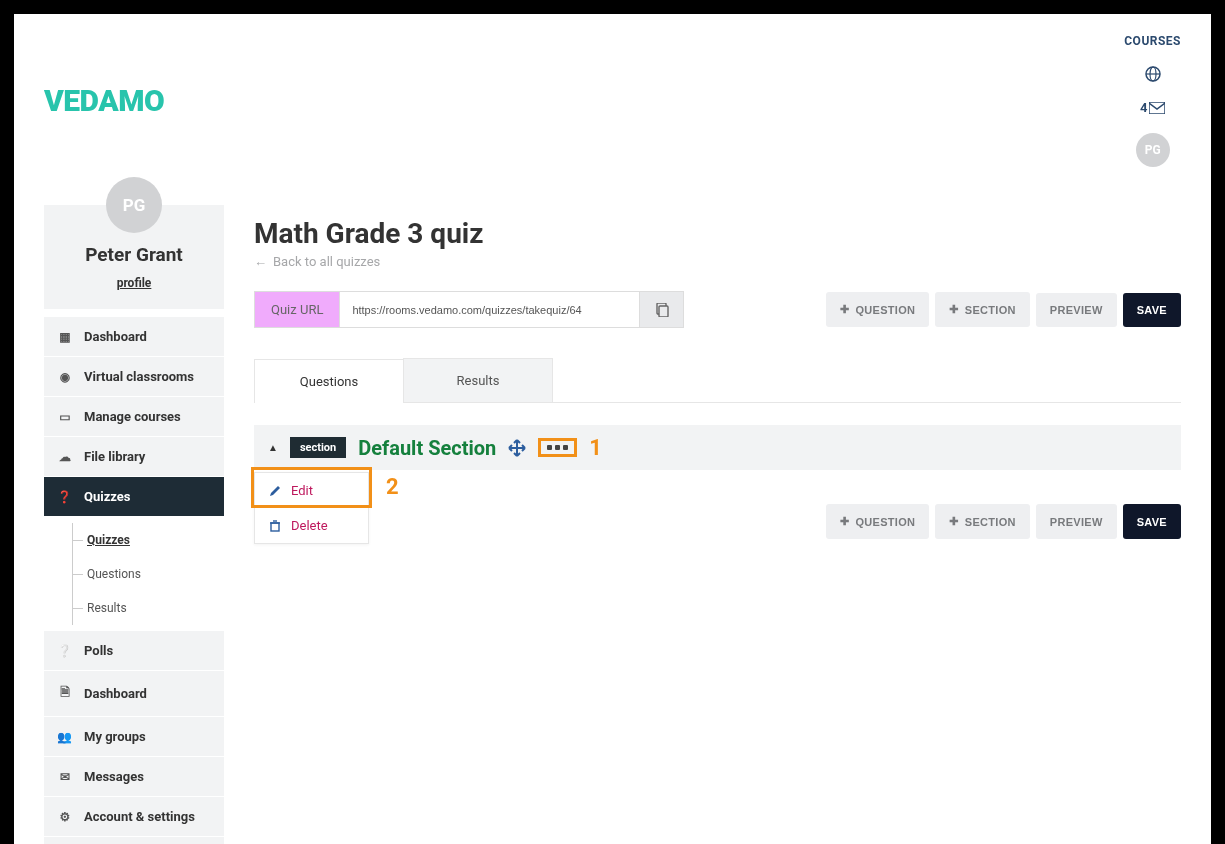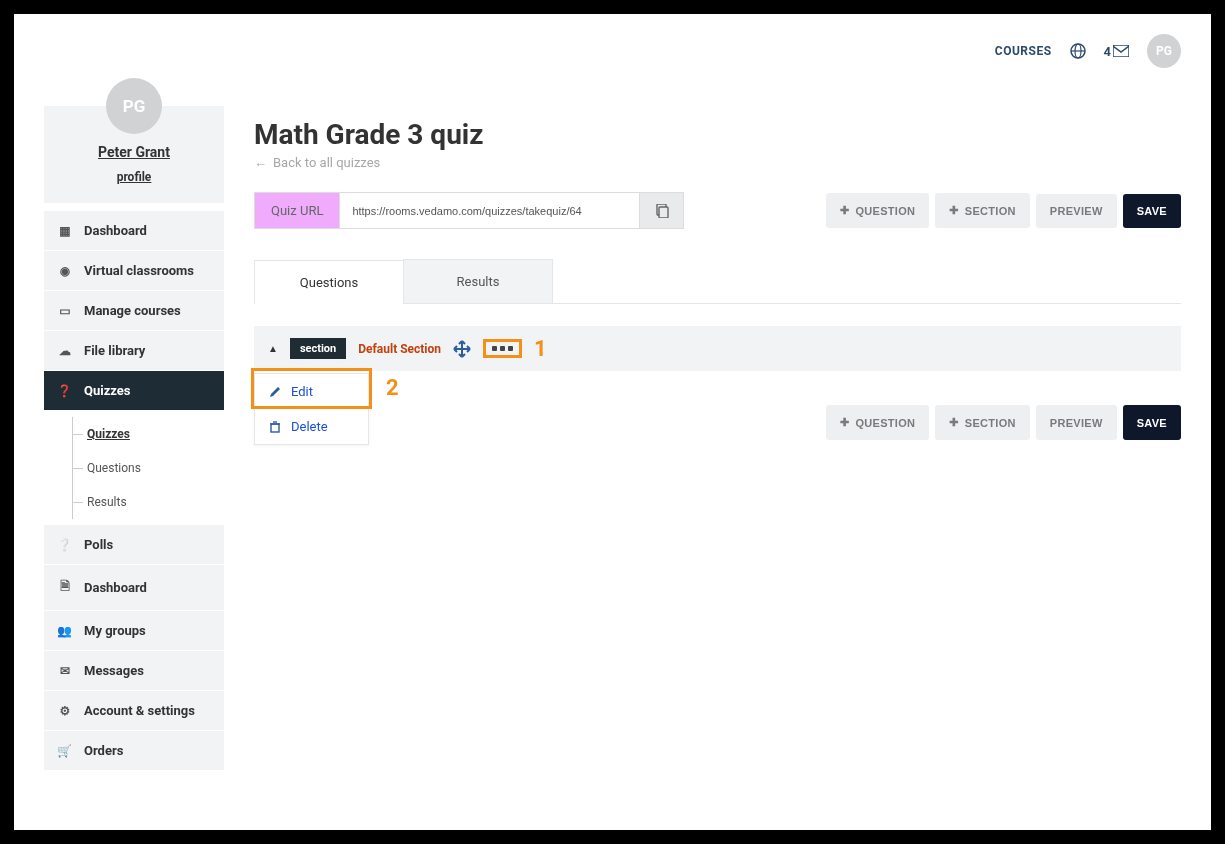--- a/index.html
+++ b/index.html
@@ -23,20 +23,21 @@
   color: #28c4ac;
   font-size: 30px;
   font-weight: 900;
   letter-spacing: -0.5px;
 }
 .topbar-right {
   margin-left: auto;
   display: flex;
   align-items: center;
   gap: 18px;
+  flex-direction: column;
 }
 .top-link {
   color: #2c4a6e;
   font-size: 12px;
   font-weight: 700;
   letter-spacing: 0.5px;
 }
 .top-icon { color: #2c4a6e; font-size: 15px; }
 .badge-wrap { display: flex; align-items: center; color: #2c4a6e; font-size: 13px; font-weight: 700; }
 .avatar-sm {
@@ -52,21 +53,21 @@
   padding: 20px 10px 18px 10px; margin-bottom: 8px;
   position: relative;
 }
 .avatar-lg {
   width: 56px; height: 56px; border-radius: 50%;
   background: #d1d2d4; color: #fff;
   display: flex; align-items: center; justify-content: center;
   font-size: 17px; font-weight: 700; margin: -48px auto 10px auto;
   position: relative;
 }
-.user-name { font-size: 14px; font-weight: 700; color: #333; margin-bottom: 6px; text-decoration: underline; }
+.user-name { font-size: 19px; font-weight: 700; color: #333; margin-bottom: 6px; }
 .profile-link { font-size: 12px; color: #333; text-decoration: underline; font-weight:700; }
 .nav-item {
   background: #f2f3f4; color: #333;
   padding: 12px 14px; font-size: 13px; font-weight: 700;
   display: flex; align-items: center; gap: 12px;
   margin-bottom: 1px; cursor: pointer;
 }
 .nav-item.active { background: #1e2c36; color: #fff; }
 .nav-icon { width: 14px; display: inline-flex; justify-content: center; font-size: 12px; color:#555;}
 .nav-item.active .nav-icon { color:#fff; }
@@ -115,36 +116,36 @@
 .tab.active { background: #fff; color: #333; position: relative; top: 1px;}
 .section-bar {
   background: #f2f3f4; padding: 10px 14px;
   display: flex; align-items: center; gap: 12px;
 }
 .collapse-icon { color: #333; font-size: 10px; }
 .section-tag {
   background: #1f2c33; color: #fff; font-size: 11px; font-weight: 700;
   padding: 4px 10px;
 }
-.section-title { font-size: 12px; font-weight: 700; color: #c2410c; }
+.section-title { font-size: 20px; font-weight: 700; color: #15803d; }
 .move-icon { color: #2c5d9e; font-size: 16px; }
 .more-btn {
   border: 3px solid #f29018; padding: 4px 6px;
   display: inline-flex; align-items: center; justify-content: center;
 }
 .dots { display: inline-flex; gap: 3px; }
 .dots span { width: 5px; height: 5px; background: #444; border-radius: 1px; }
 .annot { color: #f29018; font-size: 22px; font-weight: 700; }
 .dropdown {
   border: 1px solid #e6e6e6; width: 115px;
   margin-top: 2px; background:#fff;
   box-shadow: 0 1px 3px rgba(0,0,0,0.05);
 }
 .dd-item {
-  padding: 10px 14px; font-size: 13px; color: #1d4ed8;
+  padding: 10px 14px; font-size: 13px; color: #be185d;
   display: flex; align-items: center; gap: 10px; cursor: pointer;
 }
 .dd-wrap { position: relative; display: inline-block;}
 .edit-highlight {
   border: 3px solid #f29018; position: absolute;
   left: -3px;
   top: -3px; width: 121px; height: 41px;
 }
 .annot2 {
   color: #f29018; font-size: 22px; font-weight: 700;
@@ -154,20 +155,21 @@
   display: flex; gap: 6px; margin-top: -40px;
   justify-content: flex-end;
 }
 svg { display: block; }
 </style>
 </head>
 <body>
 
 <div class="frame">
   <div class="topbar">
+    <div class="logo">VEDAMO</div>
     <div class="topbar-right">
       <span class="top-link">COURSES</span>
       <span class="top-icon">
         <svg width="16" height="16" viewBox="0 0 16 16" fill="currentColor">
             <circle cx="8" cy="8" r="7" fill="none" stroke="currentColor" stroke-width="1.5"></circle>
             <ellipse cx="8" cy="8" rx="3" ry="7" fill="none" stroke="currentColor" stroke-width="1.2"></ellipse>
             <line x1="1" y1="8" x2="15" y2="8" stroke="currentColor" stroke-width="1.2"></line>
           </svg>
       </span>
       <span class="badge-wrap">

